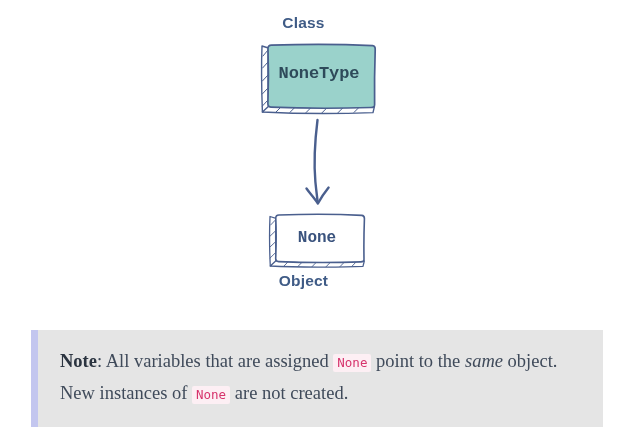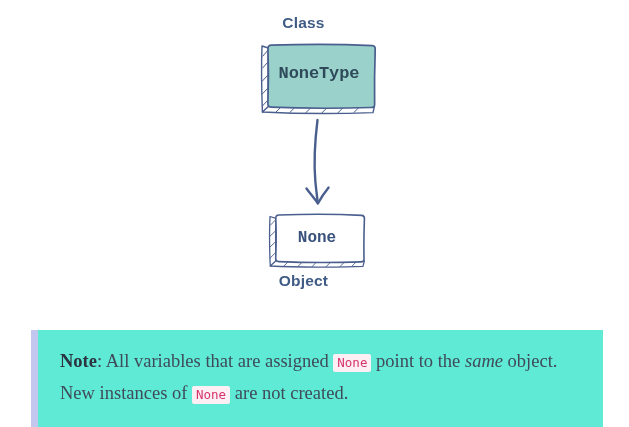--- a/index.html
+++ b/index.html
@@ -69,21 +69,21 @@
     color: #39527d;
   }
 
   
   #note-callout {
     position: absolute;
     left: 31px;
     top: 330px;
     width: 572px;
     height: 97px;
-    background: #5eead4;
+    background: #e5e5e5;
     box-sizing: border-box;
     border-left: 7px solid #c3c6ef;
   }
   #note-body {
     font-family: "Liberation Serif", serif;
     font-size: 18.5px;
     line-height: 31px;
     color: #3f4a5a;
     padding: 16px 18px 0 22px;
   }

